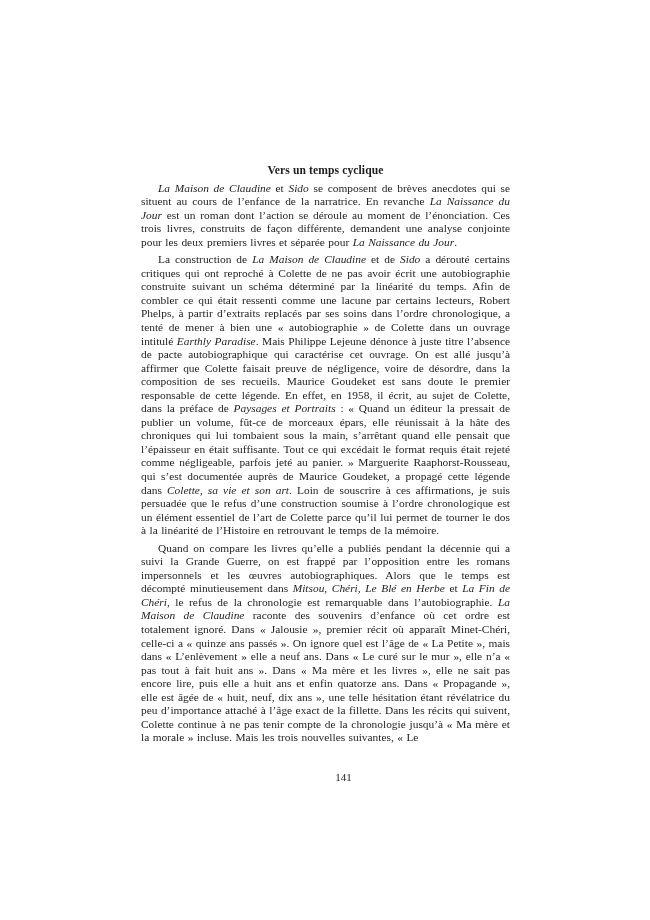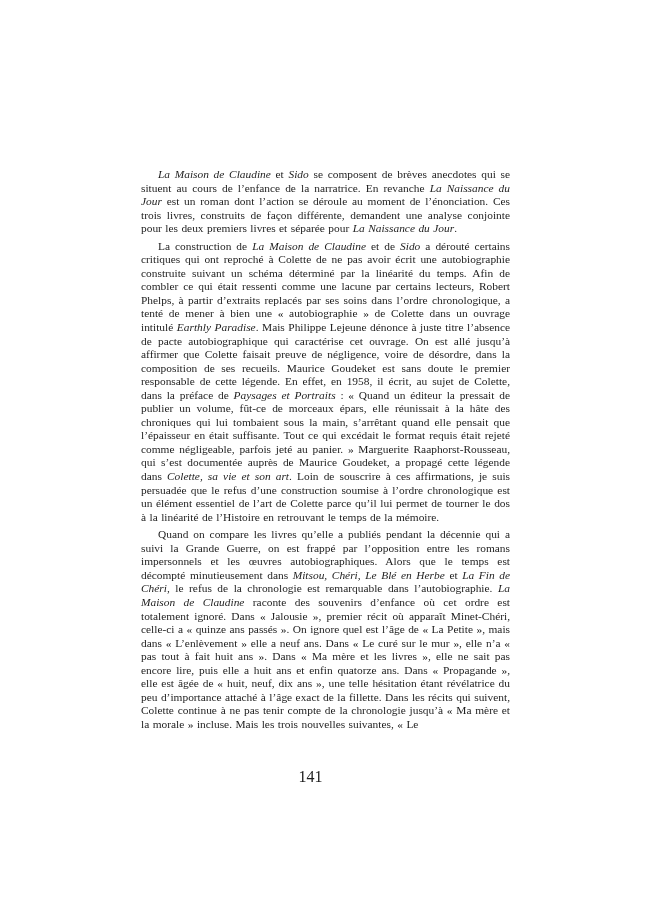--- a/index.html
+++ b/index.html
@@ -37,32 +37,33 @@
     text-align: justify;
     text-indent: 17px;
     word-spacing: 0.6px;
   }
   .para em {
     font-style: italic;
   }
   .folio {
     position: absolute;
     top: 770px;
-    left: 122px;
+    left: 155px;
     width: 377px;
     text-align: center;
-    font-size: 16px;
+    font-size: 11px;
     line-height: 14px;
   }
 </style>
 </head>
 <body>
 
 <div class="page" style="color: rgb(29, 29, 29); background: rgb(255, 255, 255);">
   <div class="text-block">
+    <h1 class="title">Vers un temps cyclique</h1>
     <div id="page-body">
         <p class="para"><em>La Maison de Claudine</em><span> et </span><em>Sido</em><span> se composent de brèves anecdotes qui se situent au cours de l’enfance de la narratrice. En revanche </span><em>La Naissance du Jour</em><span> est un roman dont l’action se déroule au moment de l’énonciation. Ces trois livres, construits de façon différente, demandent une analyse conjointe pour les deux premiers livres et séparée pour </span><em>La Naissance du Jour</em><span>.</span></p>
         <p class="para"><span>La construction de </span><em>La Maison de Claudine</em><span> et de </span><em>Sido</em><span> a dérouté certains critiques qui ont reproché à Colette de ne pas avoir écrit une autobiographie construite suivant un schéma déterminé par la linéarité du temps. Afin de combler ce qui était ressenti comme une lacune par certains lecteurs, Robert Phelps, à partir d’extraits replacés par ses soins dans l’ordre chronologique, a tenté de mener à bien une « autobiographie » de Colette dans un ouvrage intitulé </span><em>Earthly Paradise</em><span>. Mais Philippe Lejeune dénonce à juste titre l’absence de pacte autobiographique qui caractérise cet ouvrage. On est allé jusqu’à affirmer que Colette faisait preuve de négligence, voire de désordre, dans la composition de ses recueils. Maurice Goudeket est sans doute le premier responsable de cette légende. En effet, en 1958, il écrit, au sujet de Colette, dans la préface de </span><em>Paysages et Portraits</em><span> : « Quand un éditeur la pressait de publier un volume, fût-ce de morceaux épars, elle réunissait à la hâte des chroniques qui lui tombaient sous la main, s’arrêtant quand elle pensait que l’épaisseur en était suffisante. Tout ce qui excédait le format requis était rejeté comme négligeable, parfois jeté au panier. » Marguerite Raaphorst-Rousseau, qui s’est documentée auprès de Maurice Goudeket, a propagé cette légende dans </span><em>Colette, sa vie et son art</em><span>. Loin de souscrire à ces affirmations, je suis persuadée que le refus d’une construction soumise à l’ordre chronologique est un élément essentiel de l’art de Colette parce qu’il lui permet de tourner le dos à la linéarité de l’Histoire en retrouvant le temps de la mémoire.</span></p>
         <p class="para"><span>Quand on compare les livres qu’elle a publiés pendant la décennie qui a suivi la Grande Guerre, on est frappé par l’opposition entre les romans impersonnels et les œuvres autobiographiques. Alors que le temps est décompté minutieusement dans </span><em>Mitsou, Chéri, Le Blé en Herbe</em><span> et </span><em>La Fin de Chéri</em><span>, le refus de la chronologie est remarquable dans l’autobiographie. </span><em>La Maison de Claudine</em><span> raconte des souvenirs d’enfance où cet ordre est totalement ignoré. Dans « Jalousie », premier récit où apparaît Minet-Chéri, celle-ci a « quinze ans passés ». On ignore quel est l’âge de « La Petite », mais dans « L’enlèvement » elle a neuf ans. Dans « Le curé sur le mur », elle n’a « pas tout à fait huit ans ». Dans « Ma mère et les livres », elle ne sait pas encore lire, puis elle a huit ans et enfin quatorze ans. Dans « Propagande », elle est âgée de « huit, neuf, dix ans », une telle hésitation étant révélatrice du peu d’importance attaché à l’âge exact de la fillette. Dans les récits qui suivent, Colette continue à ne pas tenir compte de la chronologie jusqu’à « Ma mère et la morale » incluse. Mais les trois nouvelles suivantes, « Le</span></p>
       </div>
   </div>
   <div class="folio">141</div>
 </div>
 
 </body></html>

